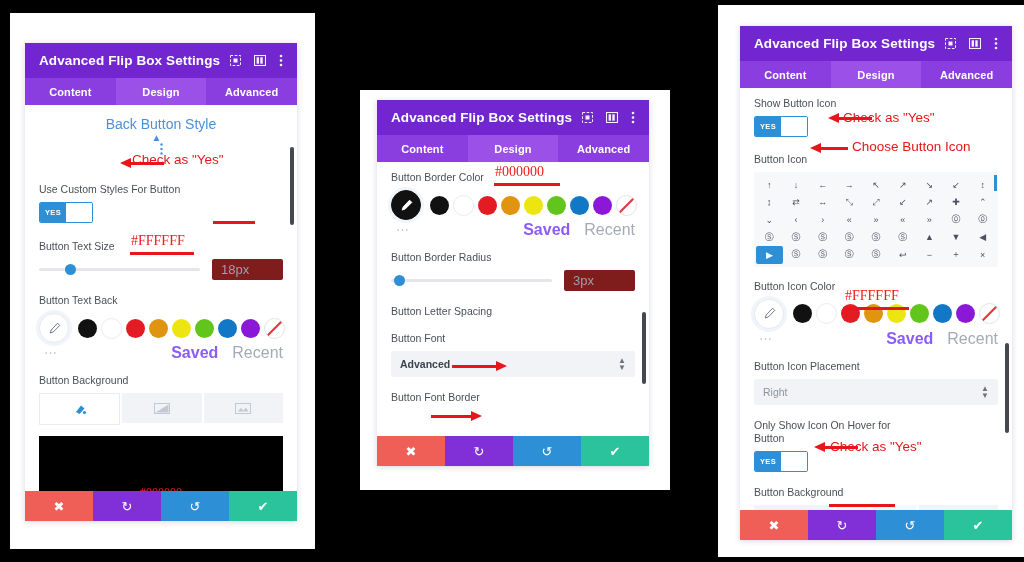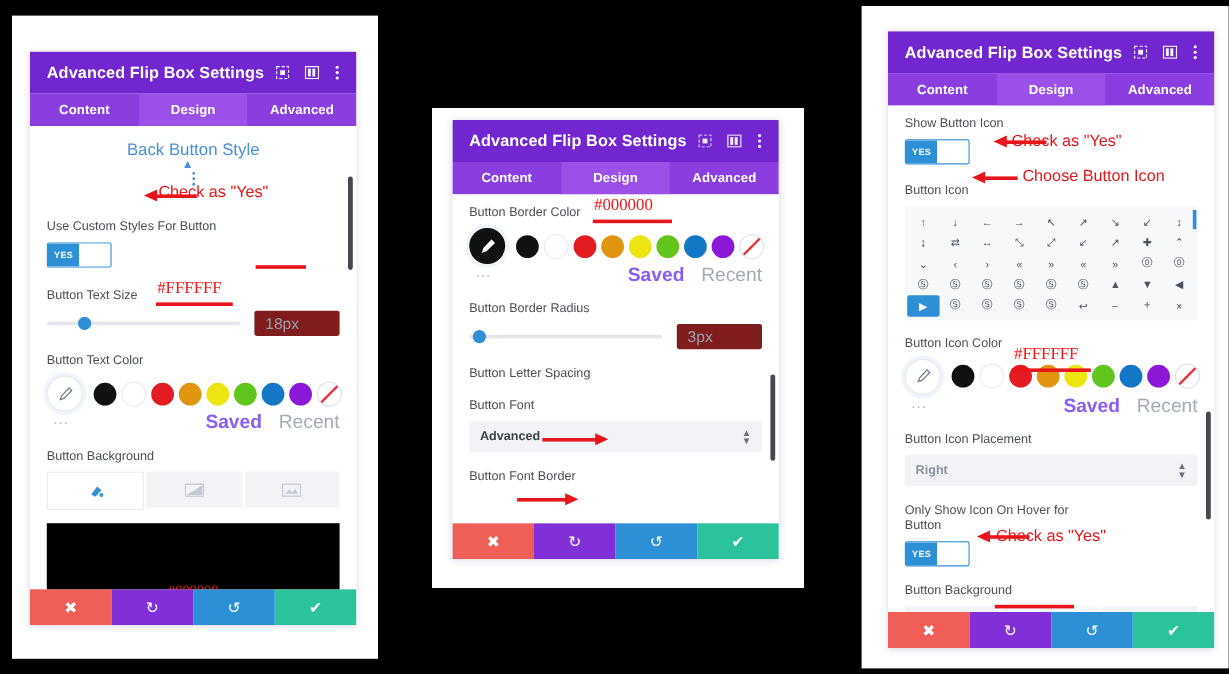--- a/index.html
+++ b/index.html
@@ -22,21 +22,21 @@
   #panel-left{left:25px;top:43px;width:272px;height:478px;}
   #panel-mid{left:377px;top:100px;width:272px;height:366px;}
   #panel-right{left:740px;top:26px;width:272px;height:514px;}
 
   .titlebar{background:#7226cf;color:#fff;height:35px;display:flex;align-items:center;
             padding:0 10px 0 14px;flex:none;}
   .title-text{font-size:13.5px;font-weight:bold;letter-spacing:.1px;flex:1;white-space:nowrap;}
   .tb-icons{display:flex;align-items:center;gap:13px;padding-right:4px;}
   .tb-ic{opacity:.95;display:flex;align-items:center;justify-content:center;}
 
-  .tabs{display:flex;background:#8b3ee0;height:27px;flex:none;justify-content:flex-end;}
+  .tabs{display:flex;background:#8b3ee0;height:27px;flex:none;}
   .tab{flex:1;display:flex;align-items:center;justify-content:center;color:#fff;
        font-size:11px;font-weight:bold;letter-spacing:.1px;}
   .tab.active{background:#9b51e8;}
 
   .body{flex:1;position:relative;overflow:hidden;background:#fff;}
   .scrollarea{position:absolute;inset:0;padding:9px 14px 0 14px;}
 
   .scrollbar{position:absolute;right:3px;width:4px;background:#444851;border-radius:2px;}
 
   
@@ -186,21 +186,21 @@
 
         <div class="lbl" style="margin-top:17px;">Button Text Size</div>
         <div class="row">
           <div class="slider">
             <div class="track"></div>
             <div class="knob" style="left:16%;"></div>
           </div>
           <div class="numbox">18px</div>
         </div>
 
-        <div class="lbl" style="margin-top:14px;">Button Text Color</div>
+        <div class="lbl" style="margin-top:14px;">Button Text Back</div>
         <div class="swatchrow">
           <div class="picker">
             <svg width="13" height="13" viewBox="0 0 13 13">
                 <path d="M9.6 1.2 L11.8 3.4 L5.2 10 L2.2 11 L3.2 8 Z" fill="none" stroke="#6f7b88" stroke-width="1"></path>
               </svg>
           </div>
           <div class="sw" style="background:#111111;"></div>
           <div class="sw wht" style="background:#ffffff;"></div>
           <div class="sw" style="background:#E31C23;"></div>
           <div class="sw" style="background:#E09410;"></div>
@@ -490,21 +490,21 @@
           <div class="sw none"></div>
         </div>
         <div class="row" style="margin-top:1px;">
           <span class="dots3">⋯</span>
           <span style="flex:1"></span>
           <span class="saved" style="margin-right:14px;">Saved</span>
           <span class="recent">Recent</span>
         </div>
 
         <div class="lbl" style="margin-top:12px;">Button Icon Placement</div>
-        <div class="select" style="font-weight:bold;color:#8b939d;">
+        <div class="select" style="font-weight:normal;color:#8b939d;">
           <span class="val">Right</span>
           <span class="arrows">▲<br>▼</span>
         </div>
 
         <div class="lbl" style="margin-top:14px;width:160px;">Only Show Icon On Hover for Button</div>
         <div class="toggle">
           <div class="on">YES</div>
           <div class="off"></div>
         </div>
 

